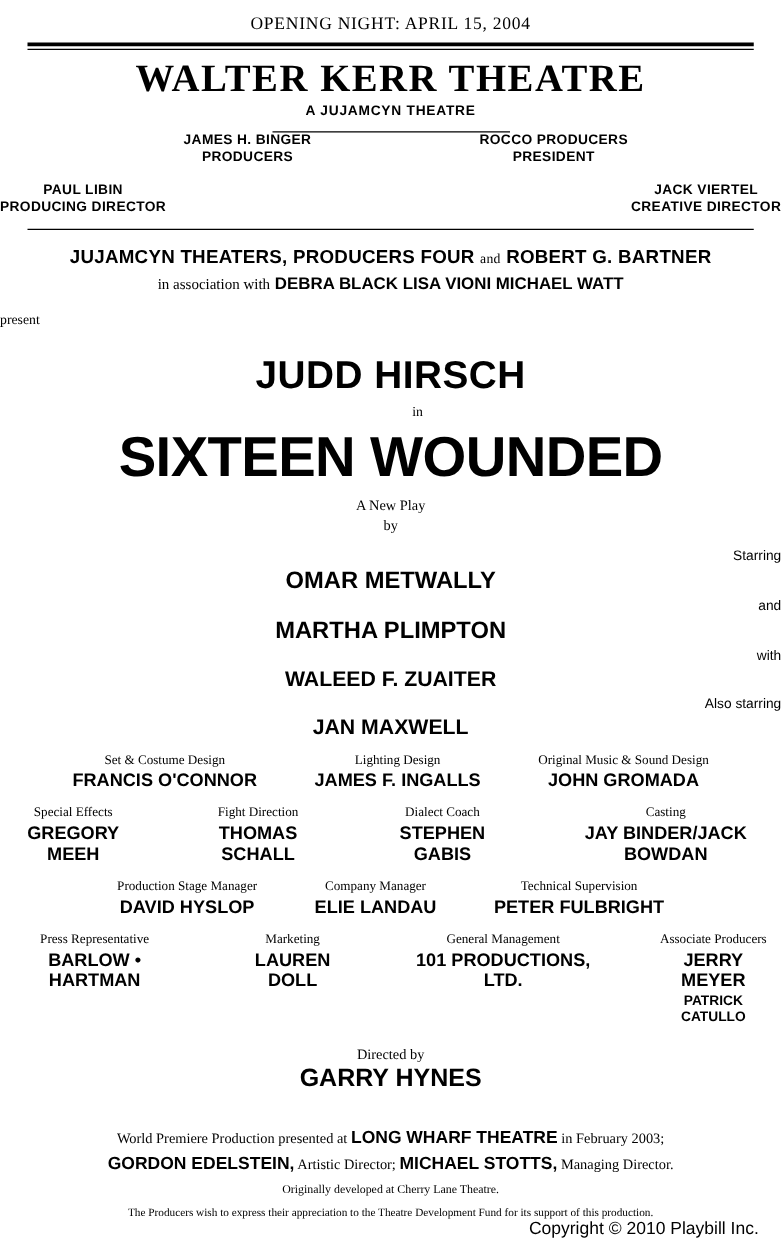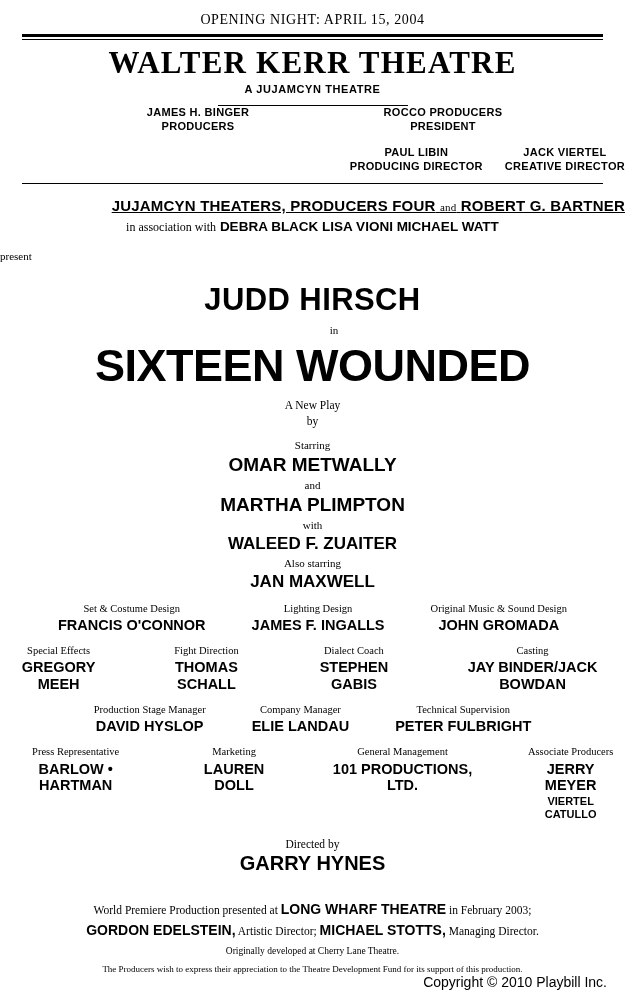--- a/index.html
+++ b/index.html
@@ -83,39 +83,38 @@
     margin: 2px auto 0 auto;
     border-top: 1px solid #000;
   }
   .officers2 {
     margin-top: 6px;
     font-family: "Liberation Sans", sans-serif;
     font-weight: bold;
     font-size: 11px;
     letter-spacing: 0.3px;
     display: flex;
-    justify-content: flex-end;
+    justify-content: space-between;
     gap: 22px;
     line-height: 1.35;
   }
   .officers2 .col { text-align: center; }
   .rule-thin {
     margin: 9px 22px 0 22px;
     border-top: 1px solid #000;
   }
 
   
   .producers {
     margin-top: 13px;
-    text-align: right;
+    text-align: center;
     font-family: "Liberation Sans", sans-serif;
     font-size: 15px;
     font-weight: bold;
     letter-spacing: 0.2px;
-    text-decoration: underline;
   }
   .producers .small-and {
     font-family: "Liberation Serif", serif;
     font-weight: normal;
     font-size: 11px;
   }
   .producers2 {
     margin-top: 5px;
     text-align: center;
     font-family: "Liberation Sans", sans-serif;
@@ -168,22 +167,22 @@
   }
   .author {
     margin-top: 7px;
     text-align: center;
     font-family: "Liberation Sans", sans-serif;
     font-weight: bold;
     font-size: 22px;
   }
 
   .label-small {
-    text-align: center;
-    font-family: Liberation Serif, serif;
+    text-align: right;
+    font-family: Liberation Sans, sans-serif;
     font-size: 11px;
     margin-top: 9px;
   }
   .cast-name {
     text-align: center;
     font-family: "Liberation Sans", sans-serif;
     font-weight: bold;
     font-size: 19px;
     margin-top: 3px;
   }
@@ -392,21 +391,21 @@
       <div class="role">Marketing</div>
       <div class="person">LAUREN DOLL</div>
     </div>
     <div class="credit">
       <div class="role">General Management</div>
       <div class="person">101 PRODUCTIONS, LTD.</div>
     </div>
     <div class="credit">
       <div class="role">Associate Producers</div>
       <div class="person">JERRY MEYER</div>
-      <div class="person sub">VIERTEL CATULLO</div>
+      <div class="person sub">PATRICK CATULLO</div>
     </div>
   </div>
 
   <div class="directed-by">Directed by</div>
   <div class="director">GARRY HYNES</div>
 
   <div class="premiere">
     <div>
       <span>World Premiere Production presented at</span>
       <span class="bold-name">LONG WHARF THEATRE</span>

